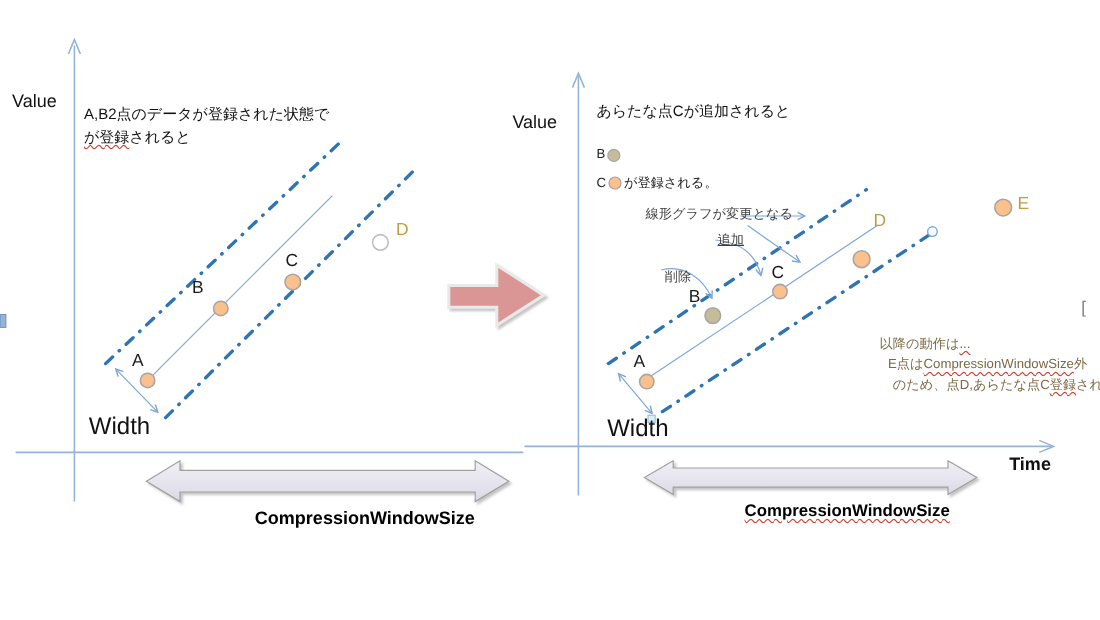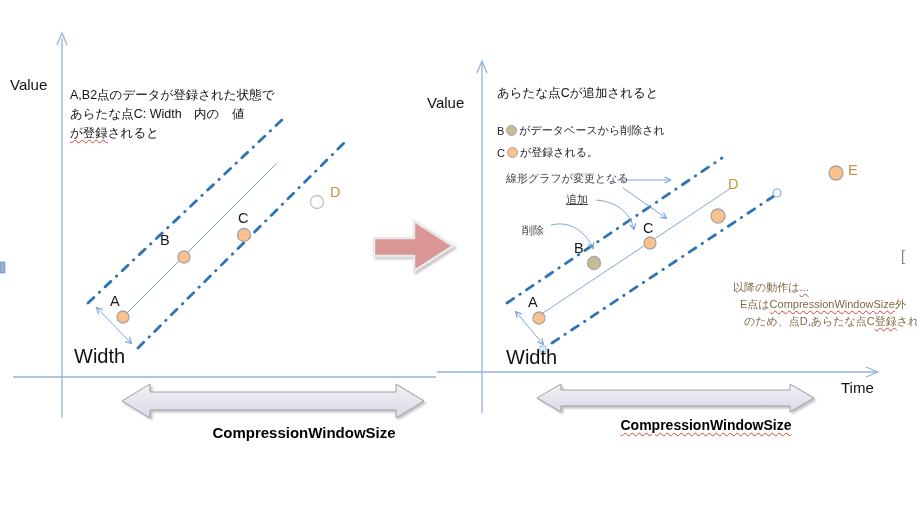--- a/index.html
+++ b/index.html
@@ -5,21 +5,21 @@
   html,body{margin:0;padding:0;background:#ffffff;}
   body{font-family:"Liberation Sans", sans-serif;}
   .canvas{position:relative;width:917px;height:517px;background:#fff;overflow:hidden;}
   .txt{position:absolute;color:#1a1a1a;white-space:nowrap;}
   .note{font-size:12.5px;line-height:19px;color:#111;}
   .small-note{font-size:11px;line-height:17px;color:#7c6844;}
   .axis-label{font-size:15px;font-weight:500;color:#111;}
   .width-label{font-size:20px;font-weight:500;color:#111;}
   .pt-label{font-size:14.5px;font-weight:500;color:#1a1a1a;}
   .gold{color:#bf9a45;}
-  .ann{font-size:11px;color:#3f3f3f;}
+  .ann{font-size:11px;color:#3f3f3f;margin-left:32px;}
   .window-label{font-size:15px;font-weight:bold;color:#000;text-align:center;}
   .sq{text-decoration-line:underline;text-decoration-style:wavy;text-decoration-color:#d04437;text-decoration-thickness:1px;text-underline-offset:2px;}
   .legend-row{position:absolute;display:flex;align-items:center;gap:2px;font-size:11px;color:#222;}
   .legend-dot{display:inline-block;width:11px;height:11px;border-radius:50%;border:1px solid #a6a6a6;box-sizing:border-box;}
   .bracket{font-size:14px;color:#7f7f7f;}
   svg{position:absolute;left:0;top:0;}
 </style>
 </head>
 <body>
 
@@ -102,42 +102,40 @@
       <polygon points="537,398 561,384 561,390 790,390 790,384 814,398 790,412 790,406 561,406 561,412" fill="url(#grayArrow)" stroke="#a0a0a0" stroke-width="1"></polygon>
     </g>
 
     <rect x="0" y="262" width="5" height="11" fill="#95b3d7" stroke="#5b83b5" stroke-width="0.6"></rect>
   </svg>
 
   <div class="txt axis-label" style="left:10px;top:76px;">Value</div>
 
   <div class="txt note" style="left:70px;top:86px;">
     <div>A,B2点のデータが登録された状態で</div>
-    <div>あらたな点C: Width　内の　値</div>
     <div><span class="sq">が登録</span><span>されると</span></div>
   </div>
 
   <div class="txt pt-label" style="left:110px;top:293px;">A</div>
   <div class="txt pt-label" style="left:160px;top:232px;">B</div>
   <div class="txt pt-label" style="left:238px;top:210px;">C</div>
   <div class="txt pt-label gold" style="left:330px;top:184px;">D</div>
 
   <div class="txt width-label" style="left:74px;top:345px;">Width</div>
 
   <div class="txt window-label" style="left:154px;top:424px;width:300px;">CompressionWindowSize</div>
 
   <div class="txt axis-label" style="left:427px;top:94px;">Value</div>
-  <div class="txt axis-label" style="left:841px;top:379px;">Time</div>
+  <div class="txt axis-label" style="left:841px;top:379px;font-weight:bold;">Time</div>
 
   <div class="txt note" style="left:497px;top:84px;text-align:right;">あらたな点Cが追加されると</div>
 
   <div class="legend-row" style="left:497px;top:123px;">
     <span>B</span>
     <span class="legend-dot" style="background-color: rgb(197, 189, 151);"></span>
-    <span>がデータベースから削除され</span>
   </div>
   <div class="legend-row" style="left:497px;top:145px;">
     <span>C</span>
     <span class="legend-dot" style="background-color: rgb(251, 192, 140);"></span>
     <span>が登録される。</span>
   </div>
 
   <div class="txt ann" style="left:506px;top:171px;">線形グラフが変更となる</div>
   <div class="txt ann" style="left:566px;top:192px;text-decoration:underline;">追加</div>
   <div class="txt ann" style="left:522px;top:223px;">削除</div>

